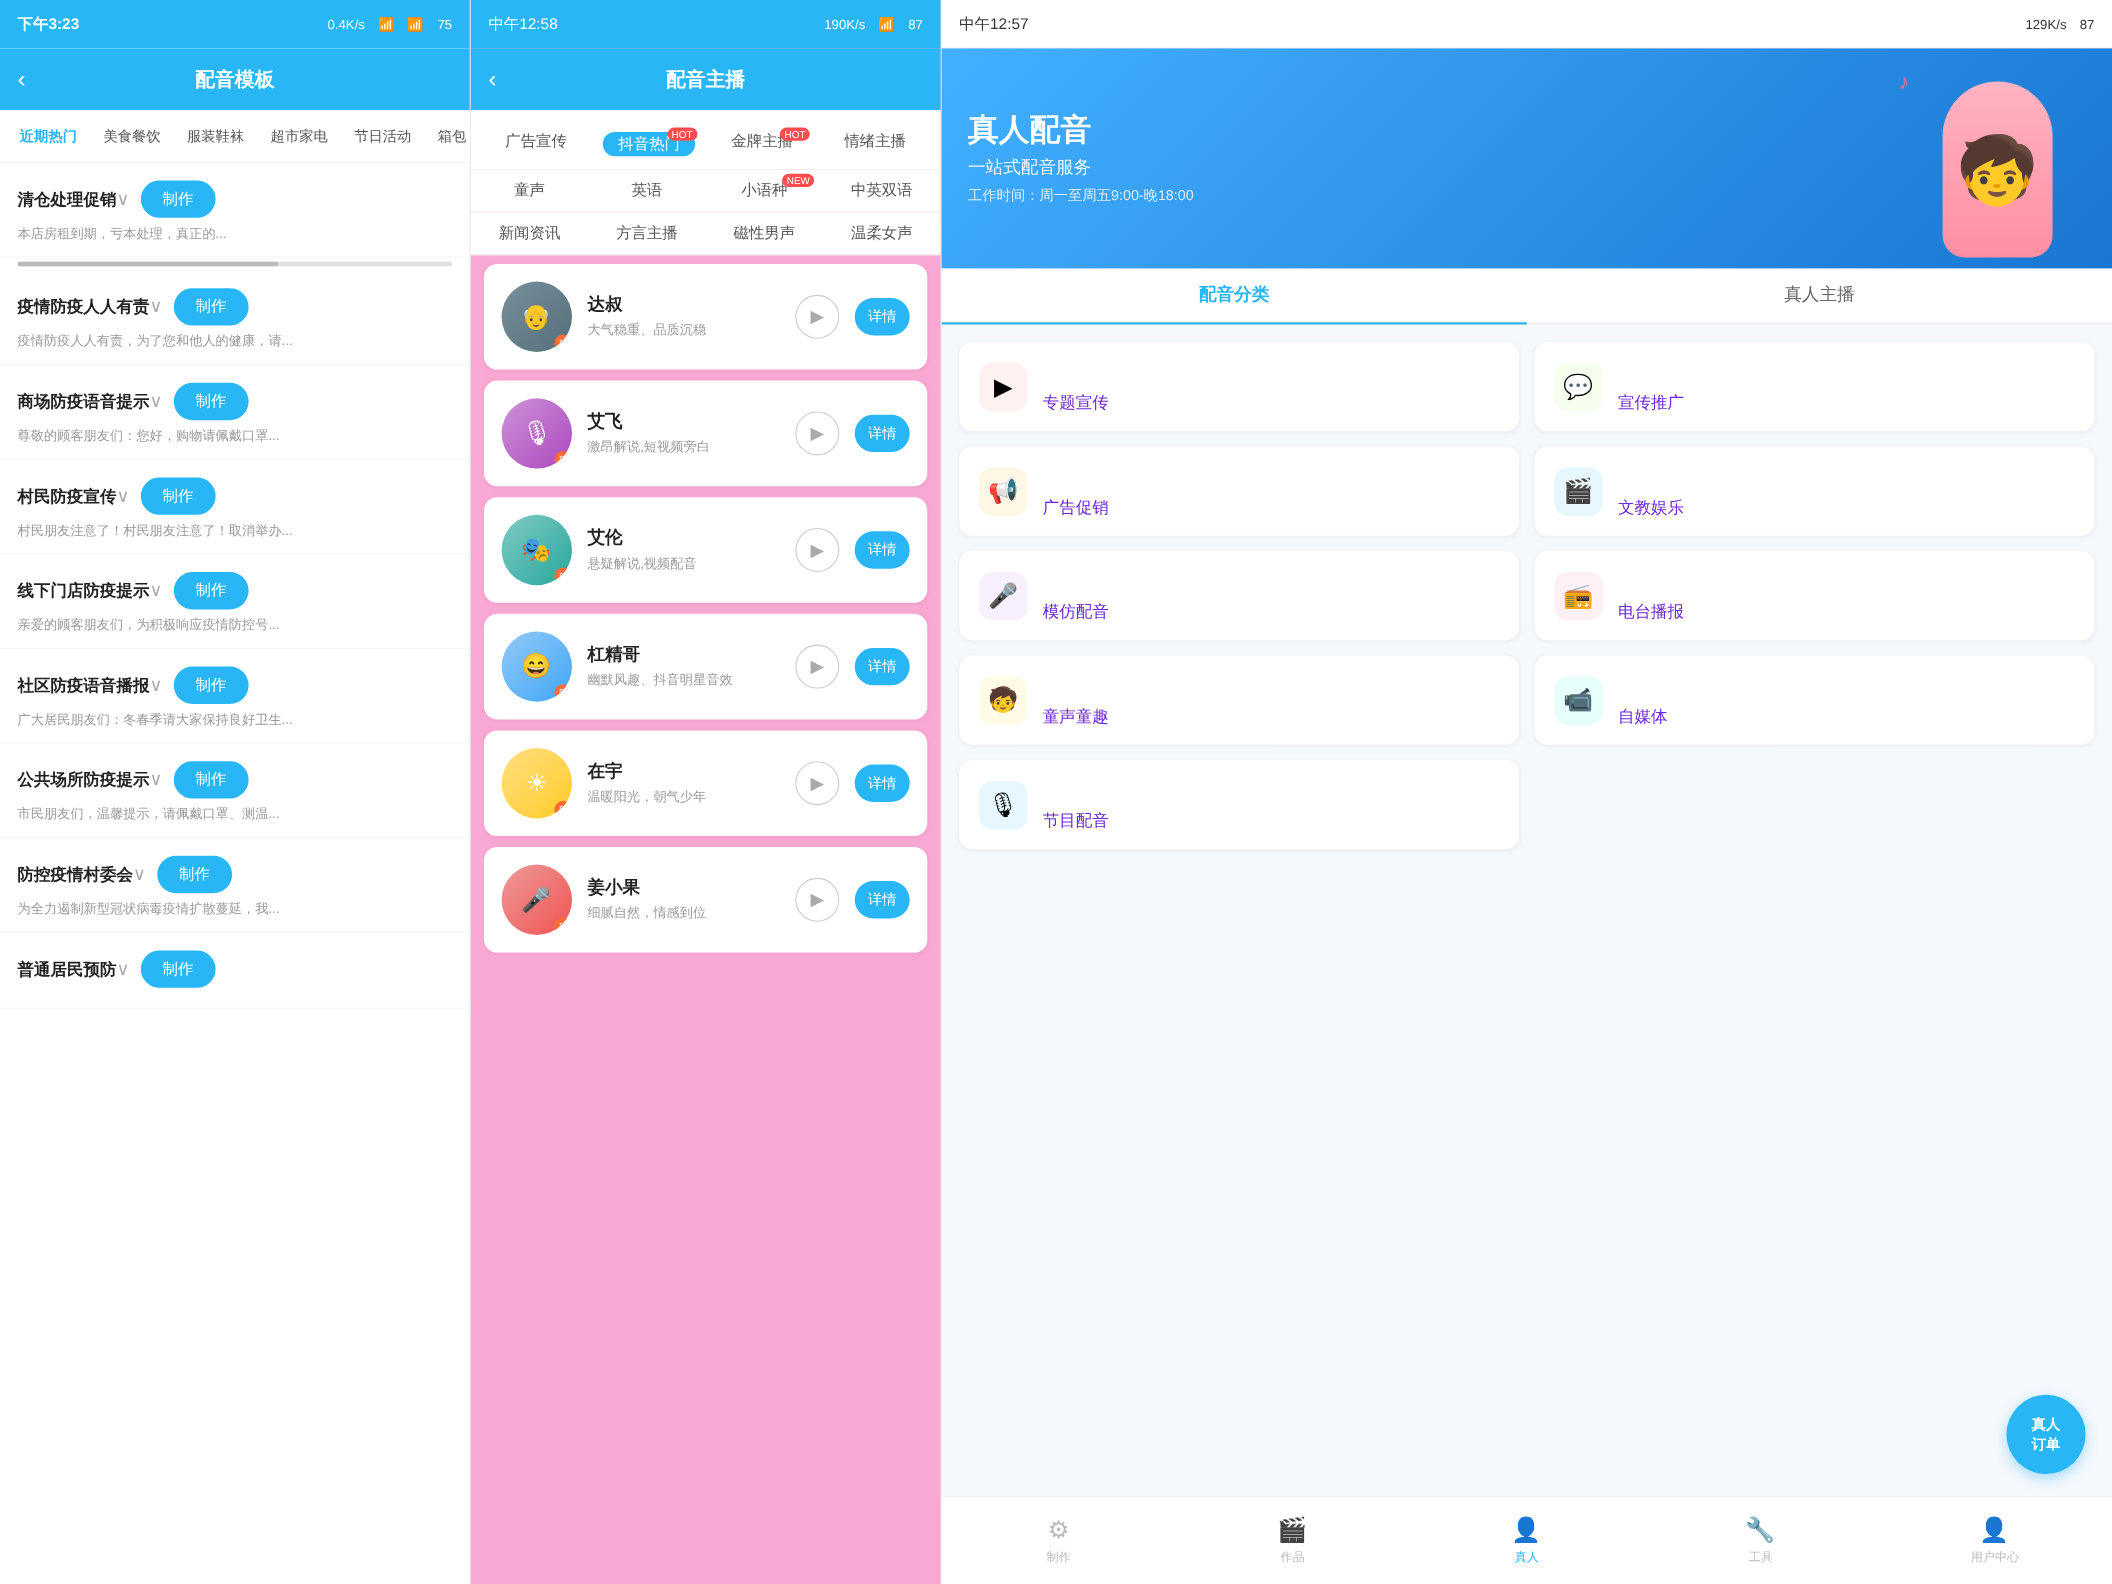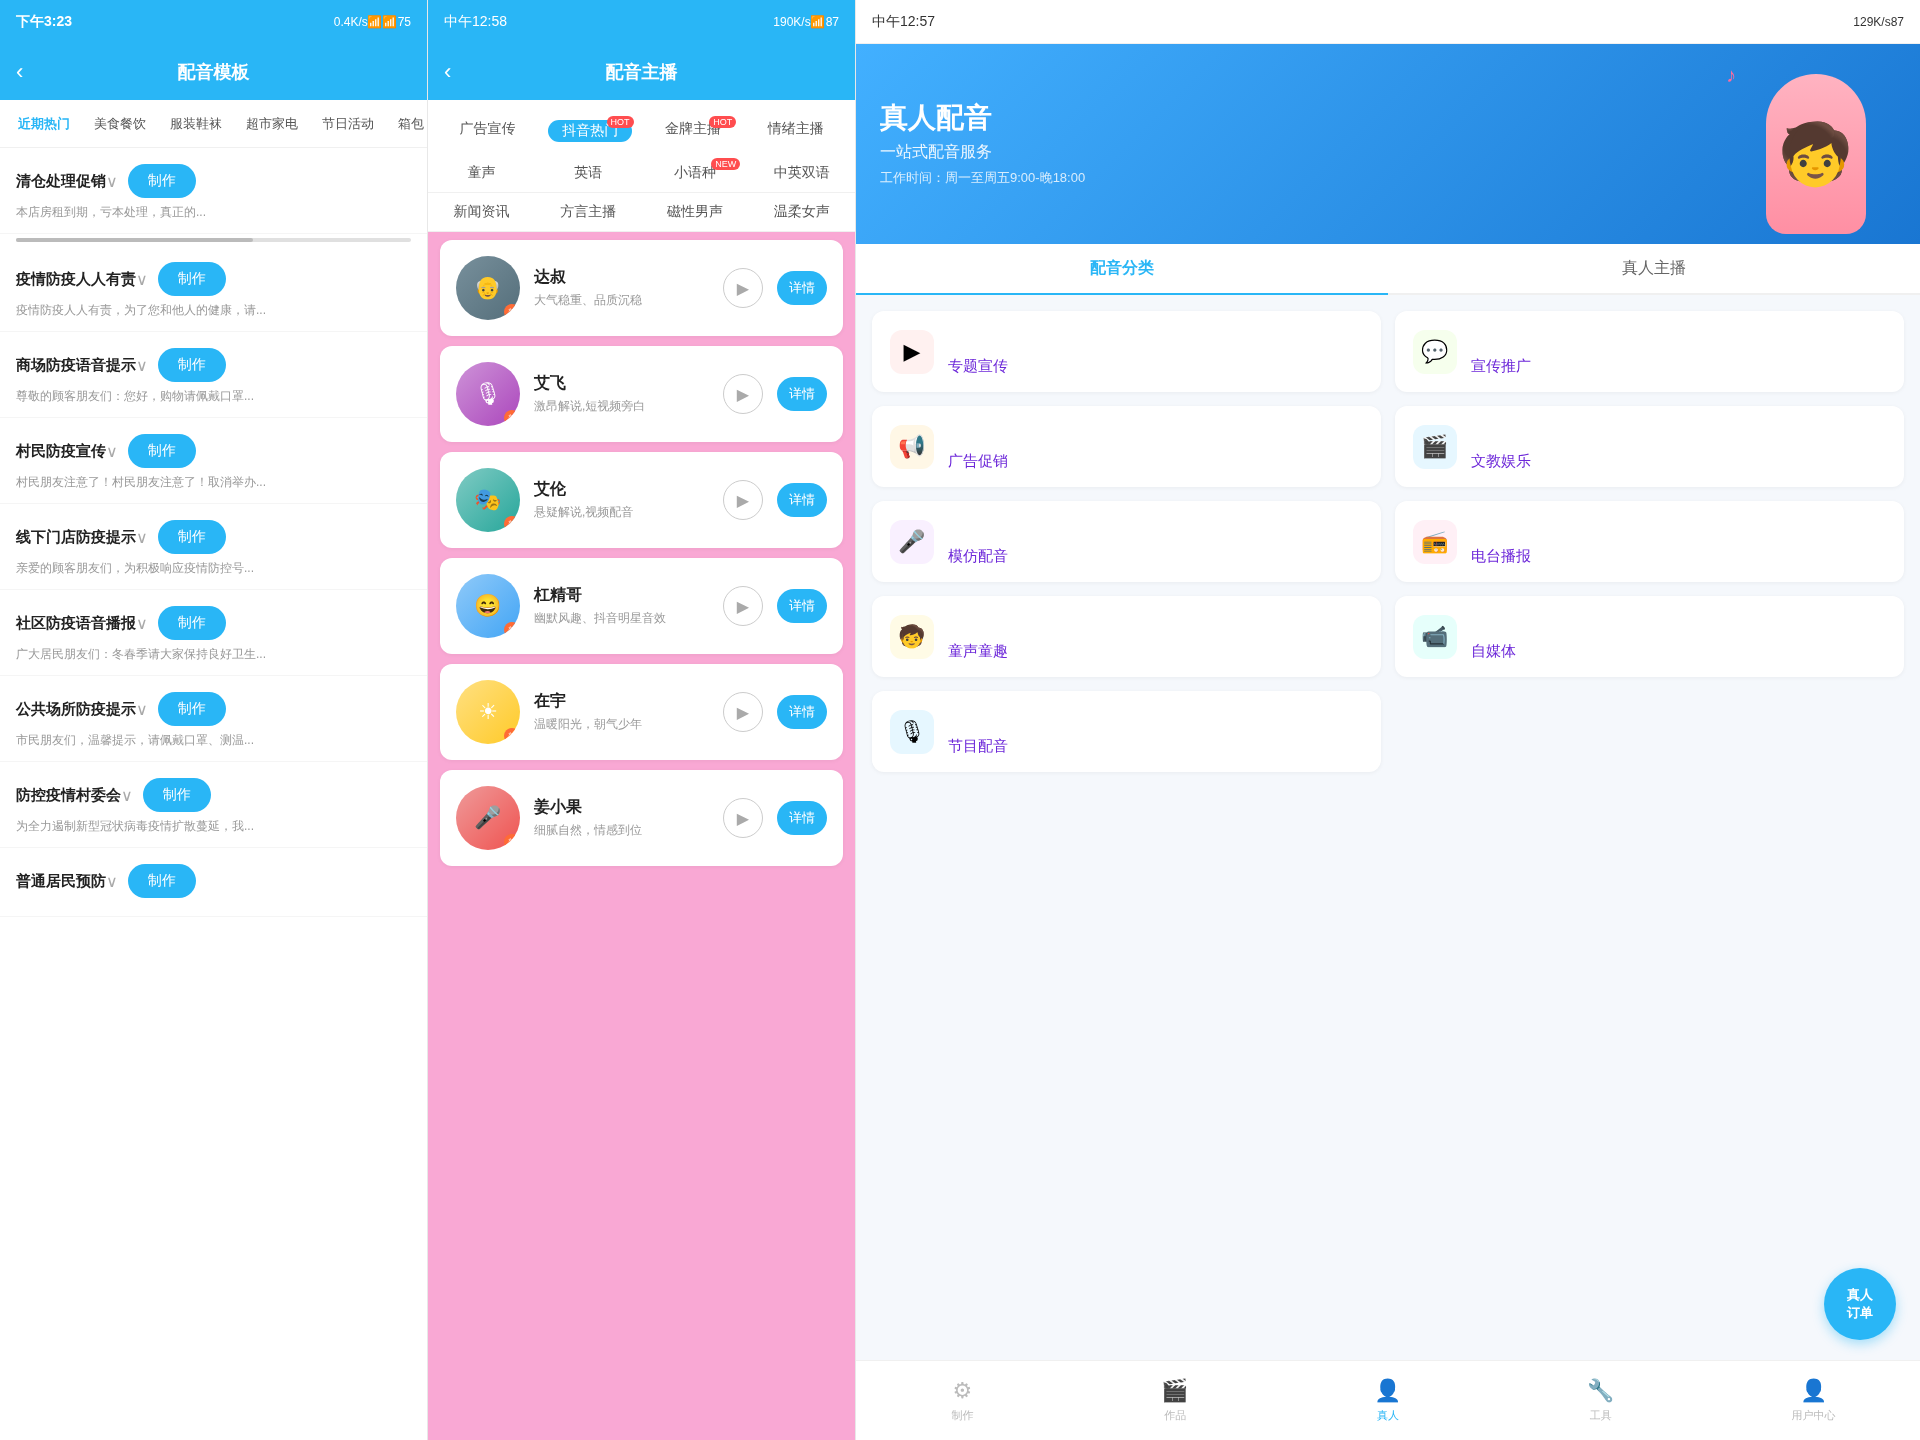--- a/index.html
+++ b/index.html
@@ -27,21 +27,21 @@
       height: 44px;
       background: #29b6f6;
       display: flex;
       align-items: center;
       justify-content: space-between;
       padding: 0 16px;
       color: #fff;
       font-size: 14px;
     }
     .status-bar .time { font-weight: 600; }
-    .status-icons { display: flex; align-items: flex-end; gap: 0; font-size: 12px; padding-left: 24px; }
+    .status-icons { display: flex; align-items: flex-end; gap: 12px; font-size: 12px; padding-left: 24px; }
     .header1 {
       height: 56px;
       background: #29b6f6;
       display: flex;
       align-items: center;
       justify-content: center;
       position: relative;
     }
     .header1 .back-btn {
       position: absolute;

